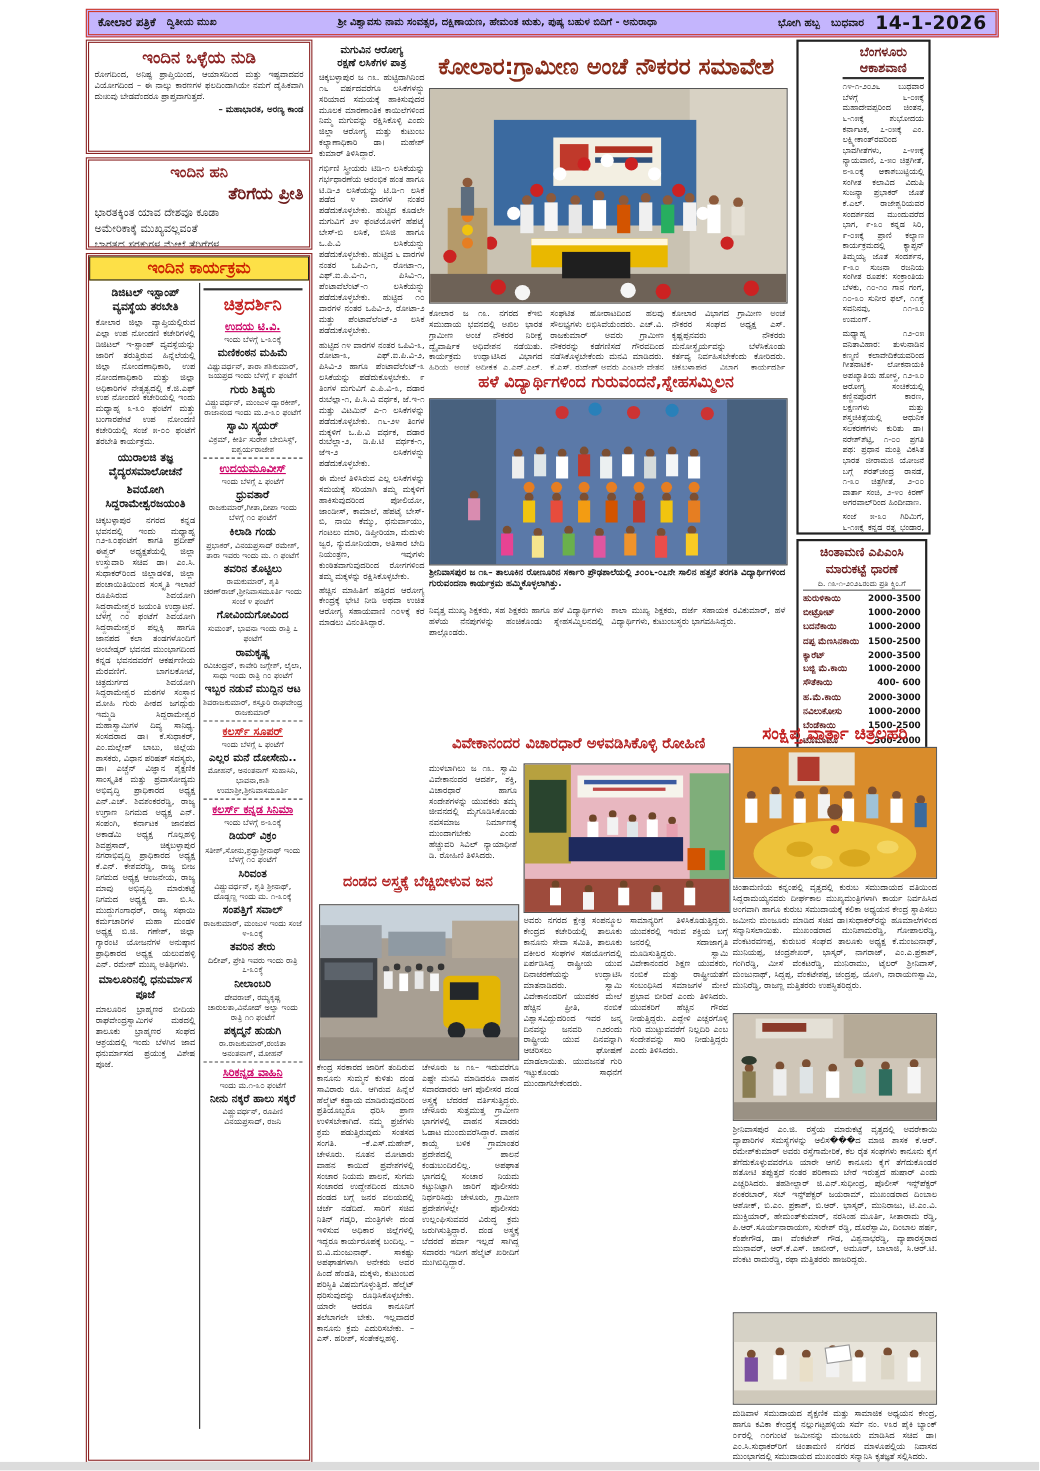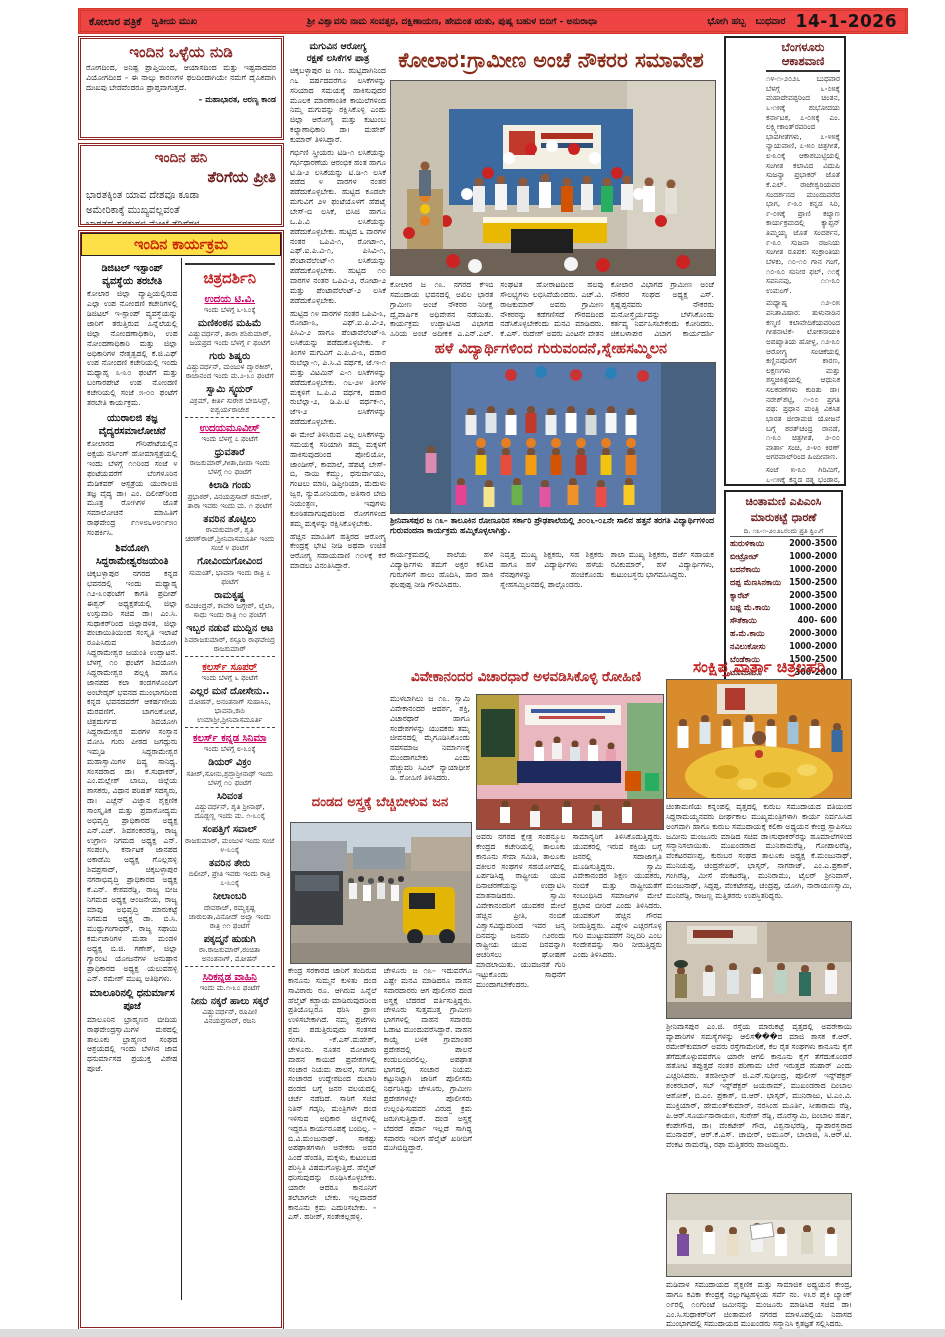--- a/index.html
+++ b/index.html
@@ -2,21 +2,21 @@
 <html><head>
 <meta charset="utf-8">
 <style>
   html,body{margin:0;padding:0;background:#ffffff;}
   .page{position:relative;width:945px;height:1337px;background:#fff;overflow:hidden;
         font-family:"DejaVu Sans",sans-serif;color:#151515;}
   .abs{position:absolute;}
   .tb{font-size:7.6px;line-height:1.3;text-align:justify;overflow:hidden;}
   .bx{border:3px double #8b2323;background:#fff;box-sizing:border-box;padding:3px 5px;overflow:hidden;}
   .mh{border:3px double #d03a2a;box-sizing:border-box;display:flex;align-items:center;
-      padding:1px 8px;gap:10px;overflow:hidden;background:#ef4444;}
+      padding:1px 8px;gap:10px;overflow:hidden;background:#c4b5fd;}
   .mh .nm{font-weight:bold;font-size:10.5px;white-space:nowrap;}
   .mh .pan{flex:1;text-align:center;font-size:9px;font-weight:bold;white-space:nowrap;overflow:hidden;}
   .mh .fest{font-weight:bold;font-size:9.5px;white-space:nowrap;}
   .mh .day{font-size:9.5px;font-weight:bold;}
   .mh .dt{font-size:17px;font-weight:bold;letter-spacing:.5px;}
   .ttl-mar{color:#8b2323;font-weight:bold;text-align:center;font-size:15px;margin:1px 0 2px;}
   .attr{text-align:right;font-weight:bold;font-size:7.8px;margin-top:2px;}
   .sub{font-weight:bold;text-align:right;font-size:15px;color:#6b1a1a;margin:2px 0;}
   .hani-line{font-size:10px;line-height:1.45;}
   .pgm-title{background:#fde047;color:#cc2200;font-weight:bold;text-align:center;font-size:14.5px;
@@ -90,21 +90,20 @@
     <div class="pgm-cols">
       <div class="pgm-col first tb">
 
           <div class="pitem">
             <h3>ಡಿಜಿಟಲ್ ಇಸ್ಟಾಂಪ್ ವ್ಯವಸ್ಥೆಯ ತರಬೇತಿ</h3>
             <p class="tb">ಕೋಲಾರ ಜಿಲ್ಲಾ ವ್ಯಾಪ್ತಿಯಲ್ಲಿರುವ ಎಲ್ಲಾ ಉಪ ನೋಂದಣಿ ಕಚೇರಿಗಳಲ್ಲಿ ಡಿಜಿಟಲ್ ಇ-ಸ್ಟಾಂಪ್ ವ್ಯವಸ್ಥೆಯನ್ನು ಜಾರಿಗೆ ತರುತ್ತಿರುವ ಹಿನ್ನೆಲೆಯಲ್ಲಿ ಜಿಲ್ಲಾ ನೋಂದಣಾಧಿಕಾರಿ, ಉಪ ನೋಂದಣಾಧಿಕಾರಿ ಮತ್ತು ಜಿಲ್ಲಾ ಅಧಿಕಾರಿಗಳ ನೇತೃತ್ವದಲ್ಲಿ ಕೆ.ಜಿ.ಎಫ್ ಉಪ ನೋಂದಣಿ ಕಚೇರಿಯಲ್ಲಿ ಇಂದು ಮಧ್ಯಾಹ್ನ ೩-೩೦ ಫಂಟೆಗೆ ಮತ್ತು ಬಂಗಾರಪೇಟೆ ಉಪ ನೋಂದಣಿ ಕಚೇರಿಯಲ್ಲಿ ಸಂಜೆ ೫-೦೦ ಫಂಟೆಗೆ ತರಬೇತಿ ಕಾರ್ಯಕ್ರಮ.</p>
           </div>
 
           <div class="pitem">
             <h3>ಯುರಾಲಜಿ ತಜ್ಞ ವೈದ್ಯರಸಮಾಲೋಚನೆ</h3>
-            <p class="tb">ಕೋಲಾರದ ಗೌರಿಪೇಟೆಯಲ್ಲಿನ ಅಕ್ಷಯ ನರ್ಸಿಂಗ್ ಹೋಮಾಸ್ಪತ್ರೆಯಲ್ಲಿ ಇಂದು ಬೆಳಗ್ಗೆ ೧೧ರಿಂದ ಸಂಜೆ ೪ ಫಂಟೆಯವರೆಗೆ ಬೆಂಗಳೂರಿನ ಮೆಡಿಕವರ್ ಆಸ್ಪತ್ರೆಯ ಯುರಾಲಜಿ ತಜ್ಞ ವೈದ್ಯ ಡಾ। ಎಂ. ದಿಲೀಪ್‌ರಿಂದ ಮೂತ್ರ ರೋಗಿಗಳ ಜೊತೆ ಸಮಾಲೋಚನೆ ಮಾಹಿತಿಗೆ ರಾಘವೇಂದ್ರ ೯೧೪೮೬೪೮೧೯೫೦ ಸಂಪರ್ಕಿಸಿ.</p>
           </div>
 
           <div class="pitem">
             <h3>ಶಿವಯೋಗಿ ಸಿದ್ದರಾಮೇಶ್ವರಜಯಂತಿ</h3>
             <p class="tb">ಚಿಕ್ಕಬಳ್ಳಾಪುರ ನಗರದ ಕನ್ನಡ ಭವನದಲ್ಲಿ ಇಂದು ಮಧ್ಯಾಹ್ನ ೧೨-೩೦ಫಂಟೆಗೆ ಕಾಗತಿ ಪ್ರದೀಪ್ ಈಶ್ವರ್ ಅಧ್ಯಕ್ಷತೆಯಲ್ಲಿ ಜಿಲ್ಲಾ ಉಸ್ತುವಾರಿ ಸಚಿವ ಡಾ। ಎಂ.ಸಿ. ಸುಧಾಕರ್‌ರಿಂದ ಜಿಲ್ಲಾಡಳಿತ, ಜಿಲ್ಲಾ ಪಂಚಾಯಿತಿಯಿಂದ ಸಂಸ್ಕೃತಿ ಇಲಾಖೆ ರೂಪಿಸಿರುವ ಶಿವಯೋಗಿ ಸಿದ್ದರಾಮೇಶ್ವರ ಜಯಂತಿ ಉದ್ಘಾಟನೆ. ಬೆಳಗ್ಗೆ ೧೦ ಫಂಟೆಗೆ ಶಿವಯೋಗಿ ಸಿದ್ದರಾಮೇಶ್ವರ ಪಲ್ಲಕ್ಕಿ ಹಾಗೂ ಜಾನಪದ ಕಲಾ ತಂಡಗಳೊಂದಿಗೆ ಅಂಬೇಡ್ಕರ್ ಭವನದ ಮುಂಭಾಗದಿಂದ ಕನ್ನಡ ಭವನದವರೆಗೆ ಆಕರ್ಷಣೀಯ ಮೆರವಣಿಗೆ. ಬಾಗಲಕೋಟೆ, ಚಿತ್ರದುರ್ಗದ ಶಿವಯೋಗಿ ಸಿದ್ದರಾಮೇಶ್ವರ ಮಠಗಳ ಸಂಸ್ಥಾನ ಮೋಹಿ ಗುರು ಪೀಠದ ಜಗದ್ಗುರು ಇಮ್ಮಡಿ ಸಿದ್ದರಾಮೇಶ್ವರ ಮಹಾಸ್ವಾಮಿಗಳ ದಿವ್ಯ ಸಾನಿಧ್ಯ. ಸಂಸದರಾದ ಡಾ। ಕೆ.ಸುಧಾಕರ್, ಎಂ.ಮಲ್ಲೇಶ್ ಬಾಬು, ಜಿಲ್ಲೆಯ ಶಾಸಕರು, ವಿಧಾನ ಪರಿಷತ್ ಸದಸ್ಯರು, ಡಾ। ಎಚ್ಚೆನ್ ವಿಜ್ಞಾನ ಶೈಕ್ಷಣಿಕ ಸಾಂಸ್ಕೃತಿಕ ಮತ್ತು ಪ್ರವಾಸೋದ್ಯಮ ಅಭಿವೃದ್ಧಿ ಪ್ರಾಧಿಕಾರದ ಅಧ್ಯಕ್ಷ ಎನ್.ಎಚ್. ಶಿವಶಂಕರರೆಡ್ಡಿ, ರಾಜ್ಯ ಉಗ್ರಾಣ ನಿಗಮದ ಅಧ್ಯಕ್ಷ ಎನ್. ಸಂಪಂಗಿ, ಕರ್ನಾಟಕ ಜಾನಪದ ಅಕಾಡೆಮಿ ಅಧ್ಯಕ್ಷ ಗೊಲ್ಲಹಳ್ಳಿ ಶಿವಪ್ರಸಾದ್, ಚಿಕ್ಕಬಳ್ಳಾಪುರ ನಗರಾಭಿವೃದ್ಧಿ ಪ್ರಾಧಿಕಾರದ ಅಧ್ಯಕ್ಷ ಕೆ.ಎನ್. ಕೇಶವರೆಡ್ಡಿ, ರಾಜ್ಯ ಬೀಜ ನಿಗಮದ ಅಧ್ಯಕ್ಷ ಆಂಜನೇಯ, ರಾಜ್ಯ ಮಾವು ಅಭಿವೃದ್ಧಿ ಮಾರುಕಟ್ಟೆ ನಿಗಮದ ಅಧ್ಯಕ್ಷ ಡಾ. ಬಿ.ಸಿ. ಮುದ್ದುಗಂಗಾಧರ್, ರಾಜ್ಯ ಸಫಾಯಿ ಕರ್ಮಚಾರಿಗಳ ಮಹಾ ಮಂಡಳಿ ಅಧ್ಯಕ್ಷ ಬಿ.ಜಿ. ಗಣೇಶ್, ಜಿಲ್ಲಾ ಗ್ಯಾರಂಟಿ ಯೋಜನೆಗಳ ಅನುಷ್ಠಾನ ಪ್ರಾಧಿಕಾರದ ಅಧ್ಯಕ್ಷ ಯಲುವಹಳ್ಳಿ ಎನ್. ರಮೇಶ್ ಮುಖ್ಯ ಅತಿಥಿಗಳು.</p>
           </div>
 
           <div class="pitem">
             <h3>ಮಾಲೂರಿನಲ್ಲಿ ಧನುರ್ಮಾಸ ಪೂಜೆ</h3>
             <p class="tb">ಮಾಲೂರಿನ ಬ್ರಾಹ್ಮಣರ ಬೀದಿಯ ರಾಘವೇಂದ್ರಸ್ವಾಮಿಗಳ ಮಠದಲ್ಲಿ ತಾಲೂಕು ಬ್ರಾಹ್ಮಣರ ಸಂಘದ ಆಶ್ರಯದಲ್ಲಿ ಇಂದು ಬೆಳಗಿನ ಜಾವ ಧನುರ್ಮಾಸದ ಪ್ರಯುಕ್ತ ವಿಶೇಷ ಪೂಜೆ.</p>
@@ -351,21 +350,20 @@
       <use href="#q" x="182" y="122" fill="#f0932b"></use>
       <use href="#q" x="210" y="124" fill="#eb4d4b"></use>
       <use href="#q" x="238" y="122" fill="#f9ca24"></use>
     <use href="#q" x="40" y="90" fill="#d98cb0"></use>
   </svg>
 
   <div class="abs cap" style="left:390px;top:516px;width:324px;height:30px;">ಶ್ರೀನಿವಾಸಪುರ ಜ ೧೩– ತಾಲೂಕಿನ ರೋಣೂರಿನ ಸರ್ಕಾರಿ ಪ್ರೌಢಶಾಲೆಯಲ್ಲಿ ೨೦೦೬-೦೭ನೇ ಸಾಲಿನ ಹತ್ತನೆ ತರಗತಿ ವಿದ್ಯಾರ್ಥಿಗಳಿಂದ ಗುರುವಂದನಾ ಕಾರ್ಯಕ್ರಮ ಹಮ್ಮಿಕೊಳ್ಳಲಾಗಿತ್ತು.</div>
 
   <div class="abs cols" style="left:390px;top:550px;width:324px;height:108px;overflow:hidden;">
 
-  <div class="c tb">ಕಾರ್ಯಕ್ರಮದಲ್ಲಿ ಶಾಲೆಯ ಹಳೆ ವಿದ್ಯಾರ್ಥಿಗಳು ತಮಗೆ ಅಕ್ಷರ ಕಲಿಸಿದ ಗುರುಗಳಿಗೆ ಶಾಲು ಹೊದಿಸಿ, ಹಾರ ಹಾಕಿ ಫಲಪುಷ್ಪ ನೀಡಿ ಗೌರವಿಸಿದರು.</div>
       <div class="c tb">ನಿವೃತ್ತ ಮುಖ್ಯ ಶಿಕ್ಷಕರು, ಸಹ ಶಿಕ್ಷಕರು ಹಾಗೂ ಹಳೆ ವಿದ್ಯಾರ್ಥಿಗಳು ಹಳೆಯ ನೆನಪುಗಳನ್ನು ಹಂಚಿಕೊಂಡು ಸ್ನೇಹಸಮ್ಮಿಲನದಲ್ಲಿ ಪಾಲ್ಗೊಂಡರು.</div>
       <div class="c tb">ಶಾಲಾ ಮುಖ್ಯ ಶಿಕ್ಷಕರು, ದರ್ಜೆ ಸಹಾಯಕ ರವಿಕುಮಾರ್, ಹಳೆ ವಿದ್ಯಾರ್ಥಿಗಳು, ಕುಟುಂಬಸ್ಥರು ಭಾಗವಹಿಸಿದ್ದರು.</div>
     </div>
 
   <div class="abs hl2" style="left:390px;top:668px;width:272px;font-size:13.5px;">ವಿವೇಕಾನಂದರ ವಿಚಾರಧಾರೆ ಅಳವಡಿಸಿಕೊಳ್ಳಿ ರೋಹಿಣಿ</div>
 
   <div class="abs tb" style="left:390px;top:694px;width:80px;height:96px;">ಮುಳಬಾಗಿಲು ಜ ೧೩. ಸ್ವಾಮಿ ವಿವೇಕಾನಂದರ ಆದರ್ಶ, ಶಕ್ತಿ, ವಿಚಾರಧಾರೆ ಹಾಗೂ ಸಂದೇಶಗಳನ್ನು ಯುವಕರು ತಮ್ಮ ಜೀವನದಲ್ಲಿ ಮೈಗೂಡಿಸಿಕೊಂಡು ನವಸಮಾಜ ನಿರ್ಮಾಣಕ್ಕೆ ಮುಂದಾಗಬೇಕು ಎಂದು ಹೆಚ್ಚುವರಿ ಸಿವಿಲ್ ನ್ಯಾಯಾಧೀಶೆ ಡಿ. ರೋಹಿಣಿ ತಿಳಿಸಿದರು.</div>
 
   <svg class="abs photo" style="left:476px;top:694px;" width="186" height="134" viewBox="0 0 186 134">
     <defs>

